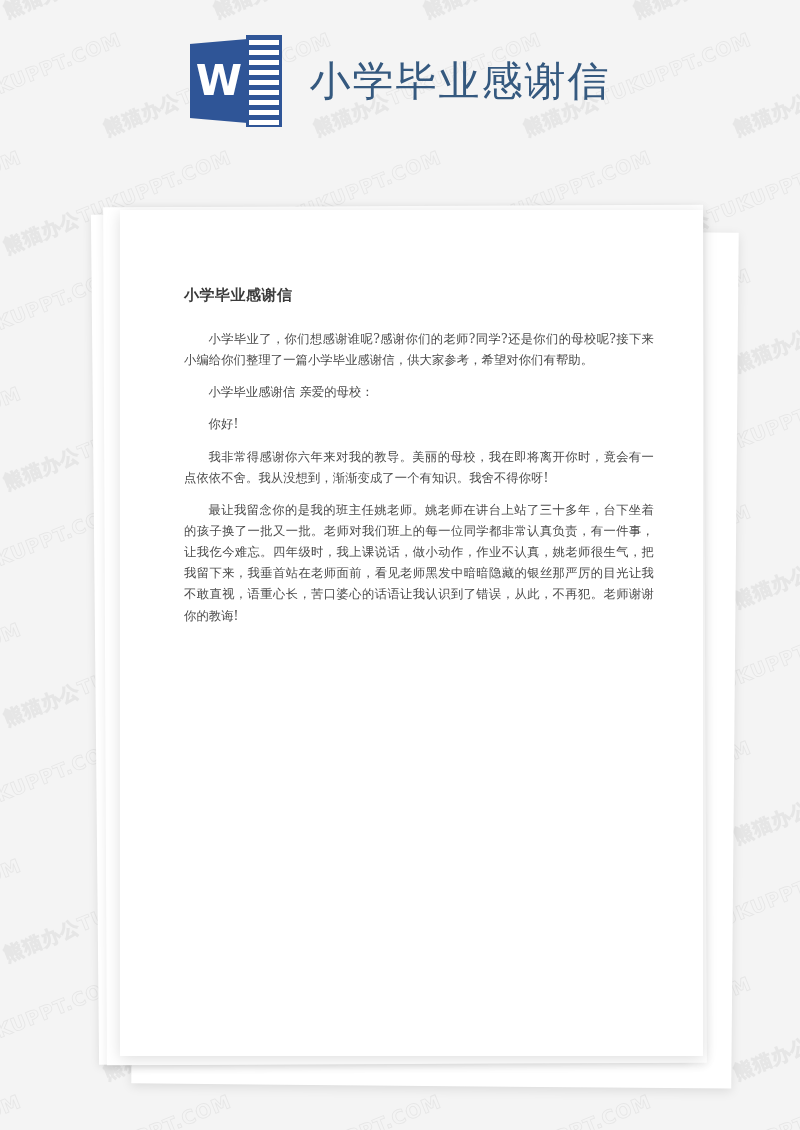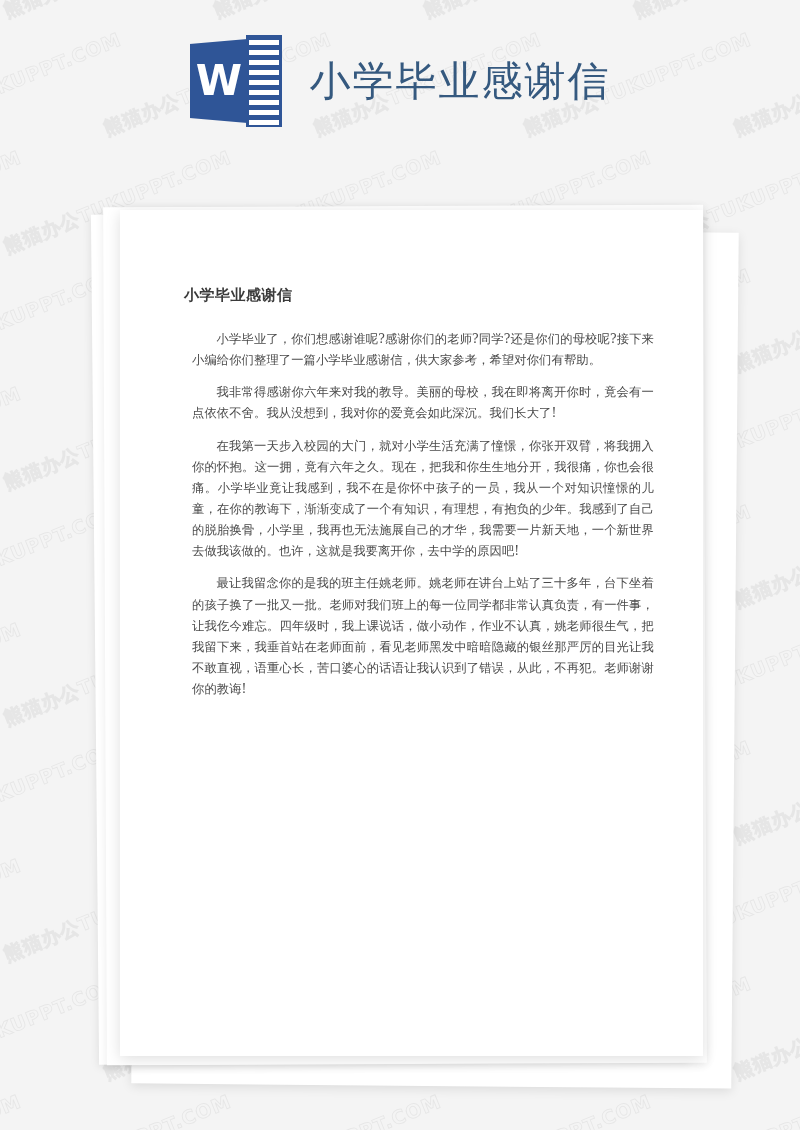--- a/index.html
+++ b/index.html
@@ -169,21 +169,21 @@
   .doc-title {
     margin-top: 76px;
     margin-bottom: 24px;
     font-family: "DejaVu Sans", sans-serif;
     font-size: 15px;
     font-weight: 700;
     color: #3a3a3a;
     letter-spacing: 0.5px;
   }
   .doc-p {
-    margin: 0 0 11px 8px;
+    margin: 0 0 11px 0;
     font-size: 12.3px;
     line-height: 1.72;
     color: #4a4a4a;
     text-align: justify;
     text-indent: 2em;
     letter-spacing: 0.1px;
   }
   .doc-url {
     margin-top: 30px;
     font-family: "DejaVu Sans", sans-serif;
@@ -278,19 +278,20 @@
 <div class="stack">
   <div class="sheet sheet-b3"></div>
   <div class="sheet sheet-b1"></div>
   <div class="sheet sheet-b2"></div>
 
   <div class="sheet sheet-main">
     <div class="doc-body">
       <div class="doc-title">小学毕业感谢信</div>
       <div id="paragraph-container">
           <p class="doc-p">小学毕业了，你们想感谢谁呢?感谢你们的老师?同学?还是你们的母校呢?接下来小编给你们整理了一篇小学毕业感谢信，供大家参考，希望对你们有帮助。</p>
-          <p class="doc-p">我非常得感谢你六年来对我的教导。美丽的母校，我在即将离开你时，竟会有一点依依不舍。我从没想到，我对你的爱竟会如此深沉。我们长大了!</p>
-          <p class="doc-p">在我第一天步入校园的大门，就对小学生活充满了憧憬，你张开双臂，将我拥入你的怀抱。这一拥，竟有六年之久。现在，把我和你生生地分开，我很痛，你也会很痛。小学毕业竟让我感到，我不在是你怀中孩子的一员，我从一个对知识憧憬的儿童，在你的教诲下，渐渐变成了一个有知识，有理想，有抱负的少年。我感到了自己的脱胎换骨，小学里，我再也无法施展自己的才华，我需要一片新天地，一个新世界去做我该做的。也许，这就是我要离开你，去中学的原因吧!</p>
+          <p class="doc-p">小学毕业感谢信 亲爱的母校：</p>
+          <p class="doc-p">你好!</p>
+          <p class="doc-p">我非常得感谢你六年来对我的教导。美丽的母校，我在即将离开你时，竟会有一点依依不舍。我从没想到，渐渐变成了一个有知识。我舍不得你呀!</p>
           <p class="doc-p">最让我留念你的是我的班主任姚老师。姚老师在讲台上站了三十多年，台下坐着的孩子换了一批又一批。老师对我们班上的每一位同学都非常认真负责，有一件事，让我仡今难忘。四年级时，我上课说话，做小动作，作业不认真，姚老师很生气，把我留下来，我垂首站在老师面前，看见老师黑发中暗暗隐藏的银丝那严厉的目光让我不敢直视，语重心长，苦口婆心的话语让我认识到了错误，从此，不再犯。老师谢谢你的教诲!</p>
         </div>
     </div>
   </div>
 </div>
 
 </body></html>

